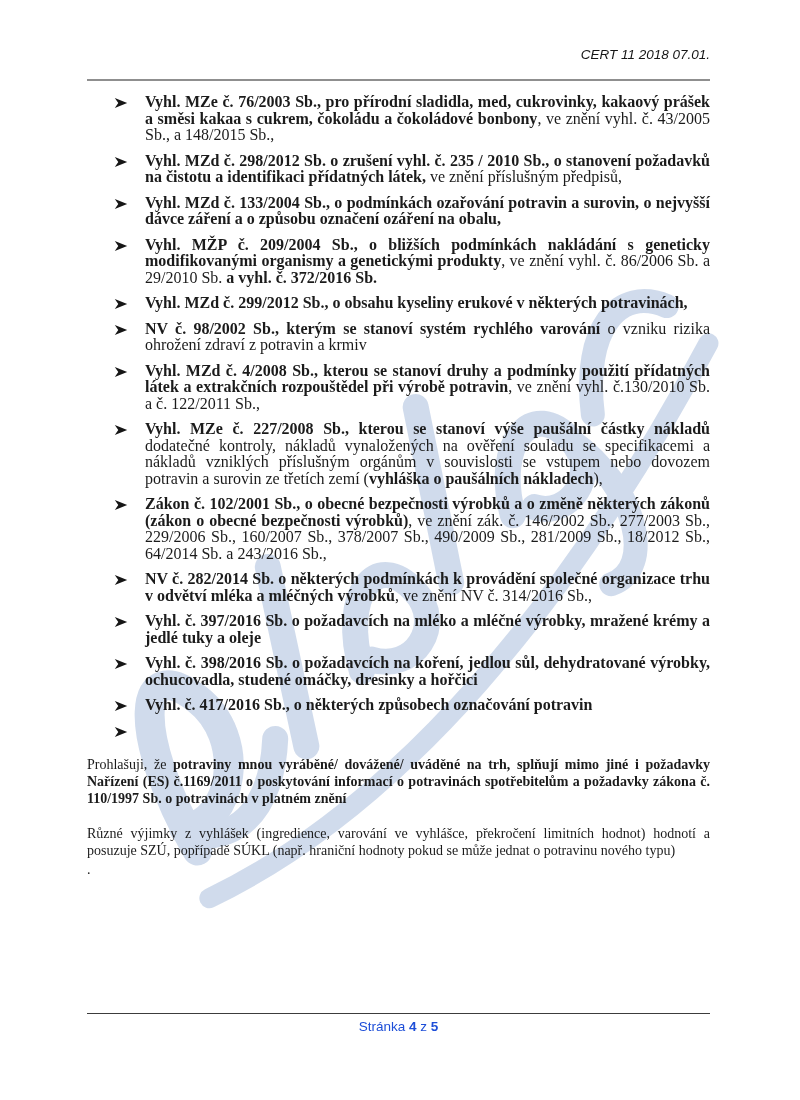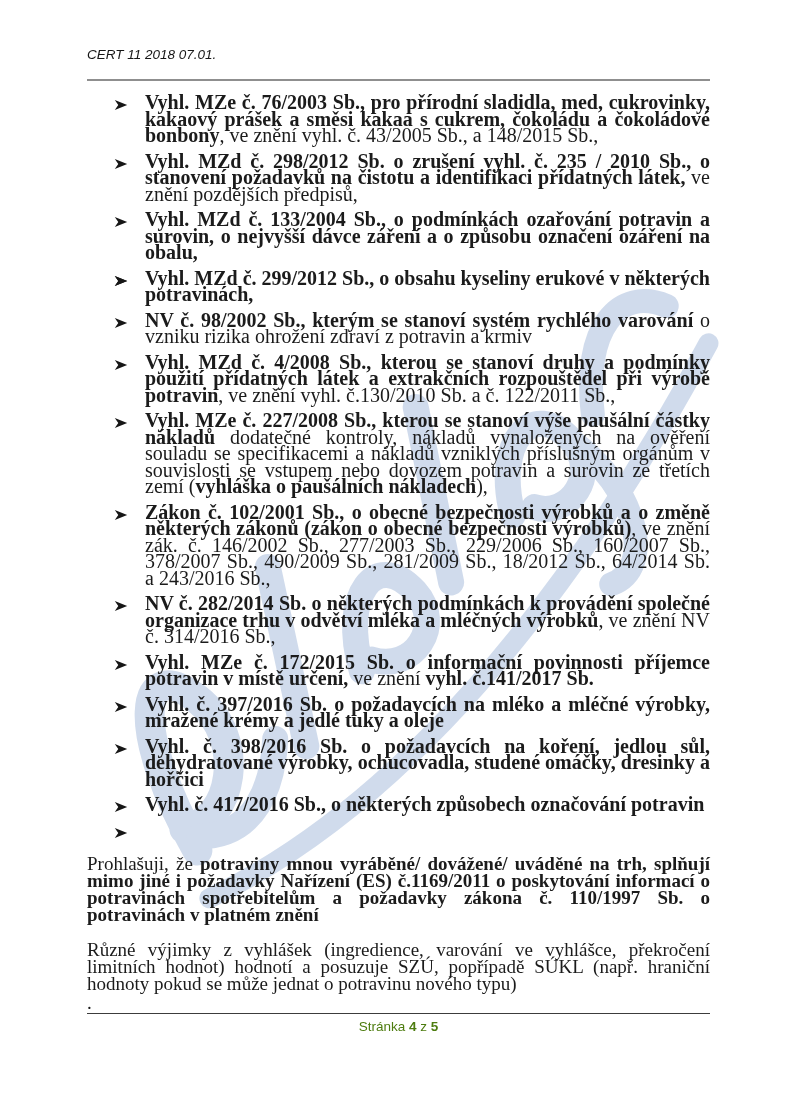--- a/index.html
+++ b/index.html
@@ -3,42 +3,42 @@
 <meta charset="utf-8">
 <style>
   html,body{margin:0;padding:0;}
   body{
     width:800px;height:1100px;background:#ffffff;position:relative;overflow:hidden;
     font-family:"Liberation Serif", serif;color:#1b1b1b;
   }
   .watermark{position:absolute;left:0;top:0;width:800px;height:1100px;z-index:0;pointer-events:none;}
   .page{position:relative;z-index:1;padding:0 90px 0 87px;}
   .doc-code{
-    padding-top:47px;text-align:left;
+    padding-top:47px;text-align:right;
     font-family:"Liberation Sans", sans-serif;font-style:italic;
     font-size:13.5px;line-height:16px;color:#161616;
   }
   .header-rule{margin-top:16px;border-top:2px solid #8f8f8f;height:0;}
   ul.reg-list{list-style:none;margin:13px 0 0 0;padding:0;}
   li.reg-item{
     position:relative;padding-left:58px;margin-bottom:9px;
-    text-align:justify;font-size:20px;line-height:16.5px;
+    text-align:justify;font-size:16px;line-height:16.5px;
   }
   .bullet{position:absolute;left:27px;top:2px;width:14px;height:12px;}
   .seg-bold{font-weight:700;}
   .seg-regular{font-weight:400;}
   .seg-boldred{font-weight:700;color:var(--accent-red,#cc1a1a);}
-  .para{text-align:justify;font-size:19px;line-height:17px;font-family:Liberation Serif, serif;}
+  .para{text-align:justify;font-size:14px;line-height:17px;font-family:Liberation Serif, serif;}
   .para-declaration{margin-top:42px;}
   .para-exceptions{margin-top:18px;}
   .para-dot{margin-top:2px;text-align:left;}
   .footer{
     position:absolute;left:87px;right:90px;top:1013px;z-index:1;
     border-top:1.5px solid #3c3c3c;text-align:center;
-    font-family:"Liberation Sans", sans-serif;font-size:13.5px;color:#4d7c0f;
+    font-family:"Liberation Sans", sans-serif;font-size:13.5px;color:#1d4ed8;
     padding-top:5px;
   }
 </style>
 </head>
 <body>
 
 <div class="watermark">
   <svg width="800" height="1100" viewBox="0 0 800 1100" xmlns="http://www.w3.org/2000/svg">
     <g transform="rotate(-38 420 575)" fill="none" stroke-linecap="round" opacity="0.9">
       <path class="wm-stroke" stroke-width="30" d="M 75 655 C 95 520 150 462 168 535 C 184 598 120 655 78 630" stroke="#ccd8ea"></path>
@@ -56,48 +56,45 @@
 
 <div class="page">
   <div class="doc-code">CERT 11 2018 07.01.</div>
   <div class="header-rule"></div>
   <ul class="reg-list" id="reg-list">
       <li class="reg-item"><span class="bullet"><svg width="14" height="12" viewBox="0 0 18 15">
             <path d="M1 1 L17 7.5 L1 14 L5.5 7.5 Z" fill="#161616"></path>
           </svg></span><span><span class="seg-bold">Vyhl. MZe č. 76/2003 Sb., pro přírodní sladidla, med, cukrovinky, kakaový prášek a směsi kakaa s cukrem, čokoládu a čokoládové bonbony</span><span class="seg-regular">, ve znění vyhl. č. 43/2005 Sb., a 148/2015 Sb.,</span></span></li>
       <li class="reg-item"><span class="bullet"><svg width="14" height="12" viewBox="0 0 18 15">
             <path d="M1 1 L17 7.5 L1 14 L5.5 7.5 Z" fill="#161616"></path>
-          </svg></span><span><span class="seg-bold">Vyhl. MZd č. 298/2012 Sb. o zrušení vyhl. č. 235 / 2010 Sb., o stanovení požadavků na čistotu a identifikaci přídatných látek,</span><span class="seg-regular"> ve znění pozdějších předpisů,</span></span></li>
+          </svg></span><span><span class="seg-bold">Vyhl. MZd č. 298/2012 Sb. o zrušení vyhl. č. 235 / 2010 Sb., o stanovení požadavků na čistotu a identifikaci přídatných látek,</span><span class="seg-regular"> ve znění příslušným předpisů,</span></span></li>
       <li class="reg-item"><span class="bullet"><svg width="14" height="12" viewBox="0 0 18 15">
             <path d="M1 1 L17 7.5 L1 14 L5.5 7.5 Z" fill="#161616"></path>
           </svg></span><span><span class="seg-bold">Vyhl. MZd č. 133/2004 Sb., o podmínkách ozařování potravin a surovin, o nejvyšší dávce záření a o způsobu označení ozáření na obalu,</span></span></li>
       <li class="reg-item"><span class="bullet"><svg width="14" height="12" viewBox="0 0 18 15">
             <path d="M1 1 L17 7.5 L1 14 L5.5 7.5 Z" fill="#161616"></path>
-          </svg></span></li>
+          </svg></span><span><span class="seg-bold">Vyhl. MŽP č. 209/2004 Sb., o bližších podmínkách nakládání s geneticky modifikovanými organismy a genetickými produkty</span><span class="seg-regular">, ve znění vyhl. č. 86/2006 Sb. a 29/2010 Sb. </span><span class="seg-bold">a vyhl. č. 372/2016 Sb.</span></span></li>
       <li class="reg-item"><span class="bullet"><svg width="14" height="12" viewBox="0 0 18 15">
             <path d="M1 1 L17 7.5 L1 14 L5.5 7.5 Z" fill="#161616"></path>
           </svg></span><span><span class="seg-bold">Vyhl. MZd č. 299/2012 Sb., o obsahu kyseliny erukové v některých potravinách,</span></span></li>
       <li class="reg-item"><span class="bullet"><svg width="14" height="12" viewBox="0 0 18 15">
             <path d="M1 1 L17 7.5 L1 14 L5.5 7.5 Z" fill="#161616"></path>
           </svg></span><span><span class="seg-bold">NV č. 98/2002 Sb., kterým se stanoví systém rychlého varování</span><span class="seg-regular"> o vzniku rizika ohrožení zdraví z potravin a krmiv</span></span></li>
       <li class="reg-item"><span class="bullet"><svg width="14" height="12" viewBox="0 0 18 15">
             <path d="M1 1 L17 7.5 L1 14 L5.5 7.5 Z" fill="#161616"></path>
           </svg></span><span><span class="seg-bold">Vyhl. MZd č. 4/2008 Sb., kterou se stanoví druhy a podmínky použití přídatných látek a extrakčních rozpouštědel při výrobě potravin</span><span class="seg-regular">, ve znění vyhl. č.130/2010 Sb. a č. 122/2011 Sb.,</span></span></li>
       <li class="reg-item"><span class="bullet"><svg width="14" height="12" viewBox="0 0 18 15">
             <path d="M1 1 L17 7.5 L1 14 L5.5 7.5 Z" fill="#161616"></path>
           </svg></span><span><span class="seg-bold">Vyhl. MZe č. 227/2008 Sb., kterou se stanoví výše paušální částky nákladů</span><span class="seg-regular"> dodatečné kontroly, nákladů vynaložených na ověření souladu se specifikacemi a nákladů vzniklých příslušným orgánům v souvislosti se vstupem nebo dovozem potravin a surovin ze třetích zemí (</span><span class="seg-bold">vyhláška o paušálních nákladech</span><span class="seg-regular">),</span></span></li>
       <li class="reg-item"><span class="bullet"><svg width="14" height="12" viewBox="0 0 18 15">
             <path d="M1 1 L17 7.5 L1 14 L5.5 7.5 Z" fill="#161616"></path>
           </svg></span><span><span class="seg-bold">Zákon č. 102/2001 Sb., o obecné bezpečnosti výrobků a o změně některých zákonů (zákon o obecné bezpečnosti výrobků)</span><span class="seg-regular">, ve znění zák. č. 146/2002 Sb., 277/2003 Sb., 229/2006 Sb., 160/2007 Sb., 378/2007 Sb., 490/2009 Sb., 281/2009 Sb., 18/2012 Sb., 64/2014 Sb. a 243/2016 Sb.,</span></span></li>
       <li class="reg-item"><span class="bullet"><svg width="14" height="12" viewBox="0 0 18 15">
             <path d="M1 1 L17 7.5 L1 14 L5.5 7.5 Z" fill="#161616"></path>
           </svg></span><span><span class="seg-bold">NV č. 282/2014 Sb. o některých podmínkách k provádění společné organizace trhu v odvětví mléka a mléčných výrobků</span><span class="seg-regular">, ve znění NV č. 314/2016 Sb.,</span></span></li>
-      <li class="reg-item"><span class="bullet"><svg width="14" height="12" viewBox="0 0 18 15">
-            <path d="M1 1 L17 7.5 L1 14 L5.5 7.5 Z" fill="#161616"></path>
-          </svg></span><span><span class="seg-bold">Vyhl. MZe č. 172/2015 Sb. o informační povinnosti příjemce potravin v místě určení,</span><span class="seg-regular"> ve znění </span><span class="seg-bold">vyhl. č.141/2017 Sb.</span></span></li>
       <li class="reg-item"><span class="bullet"><svg width="14" height="12" viewBox="0 0 18 15">
             <path d="M1 1 L17 7.5 L1 14 L5.5 7.5 Z" fill="#161616"></path>
           </svg></span><span><span class="seg-bold">Vyhl. č. 397/2016 Sb. o požadavcích na mléko a mléčné výrobky, mražené krémy a jedlé tuky a oleje</span></span></li>
       <li class="reg-item"><span class="bullet"><svg width="14" height="12" viewBox="0 0 18 15">
             <path d="M1 1 L17 7.5 L1 14 L5.5 7.5 Z" fill="#161616"></path>
           </svg></span><span><span class="seg-bold">Vyhl. č. 398/2016 Sb. o požadavcích na koření, jedlou sůl, dehydratované výrobky, ochucovadla, studené omáčky, dresinky a hořčici</span></span></li>
       <li class="reg-item"><span class="bullet"><svg width="14" height="12" viewBox="0 0 18 15">
             <path d="M1 1 L17 7.5 L1 14 L5.5 7.5 Z" fill="#161616"></path>
           </svg></span><span><span class="seg-bold">Vyhl. č. 417/2016 Sb., o některých způsobech označování potravin</span></span></li>
       <li class="reg-item"><span class="bullet"><svg width="14" height="12" viewBox="0 0 18 15">

